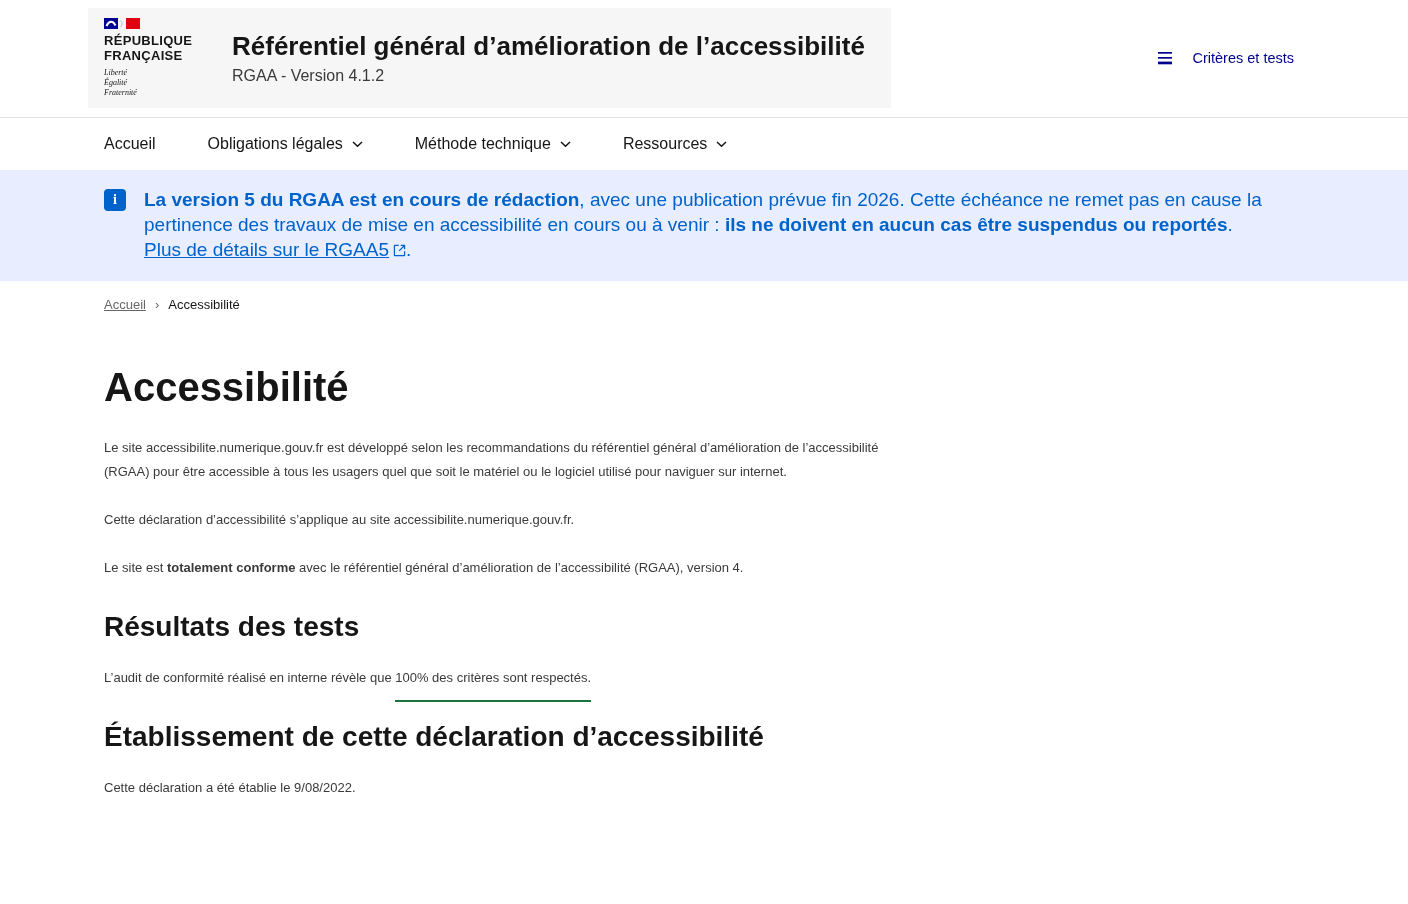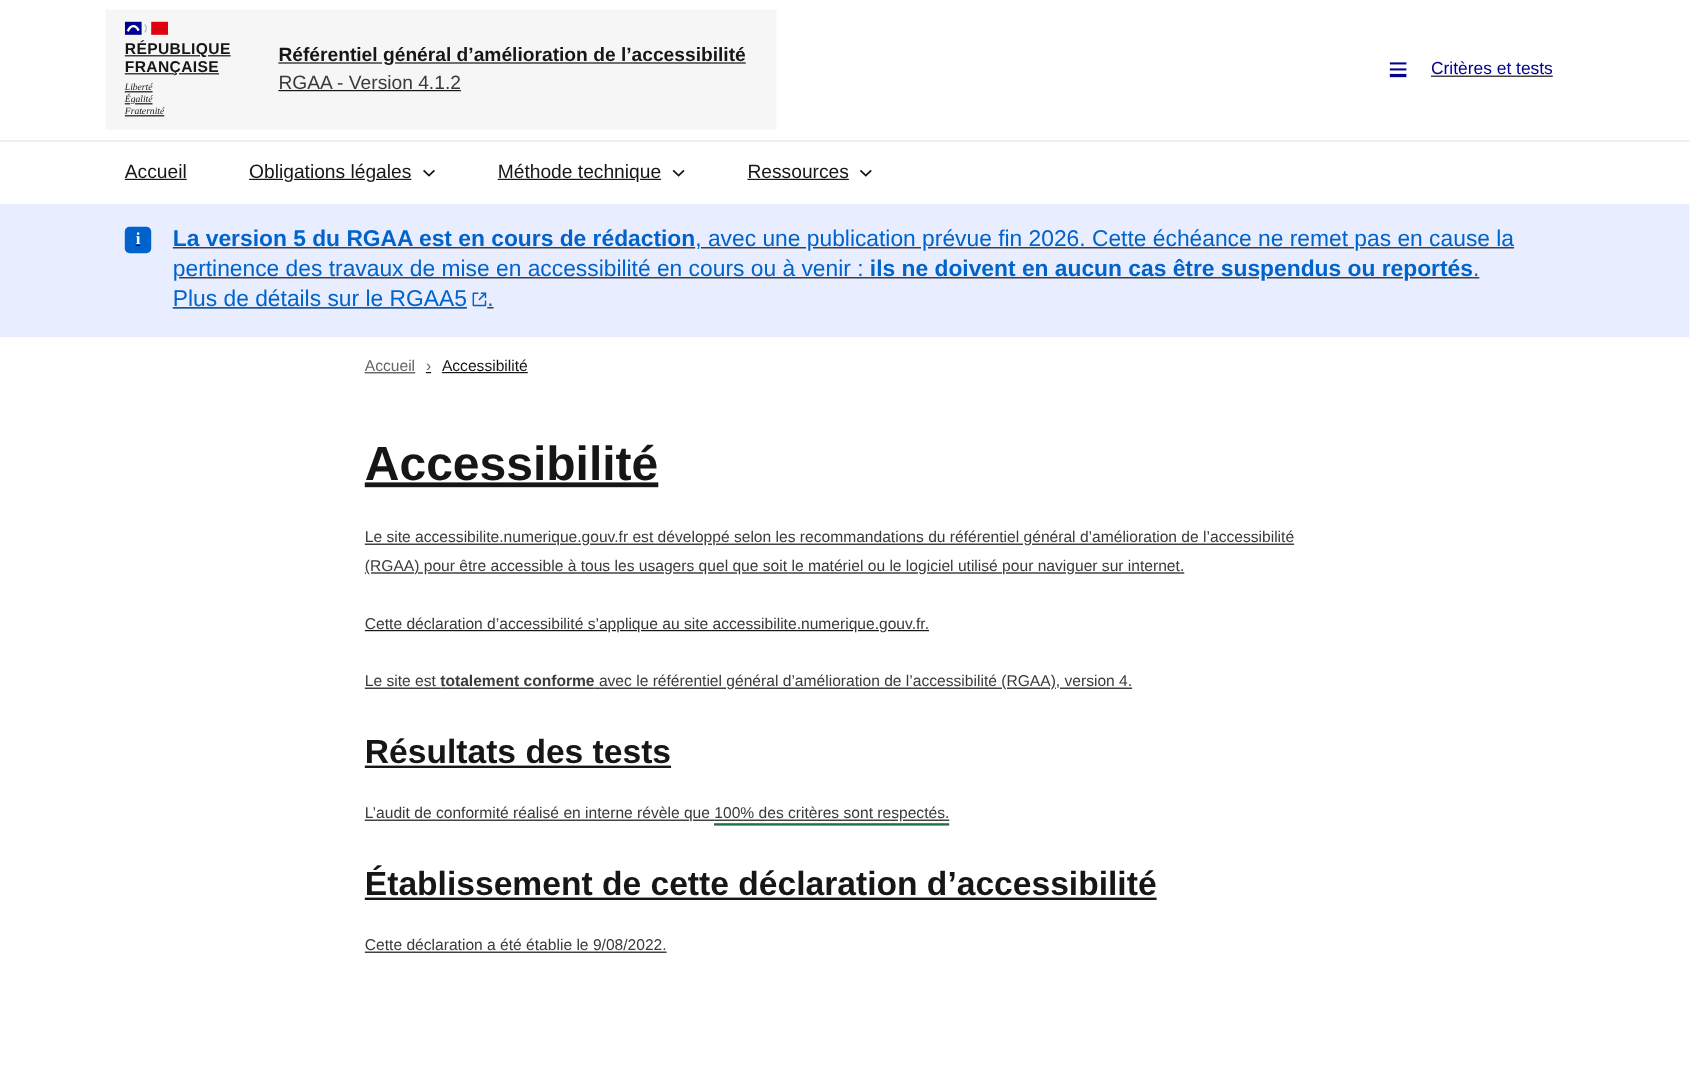--- a/index.html
+++ b/index.html
@@ -3,35 +3,35 @@
 <meta charset="utf-8">
 <style>
   * { box-sizing: border-box; }
   html,body { margin:0; padding:0; }
   body {
     width:1408px; height:904px; overflow:hidden;
     background:#ffffff;
     font-family:"Liberation Sans", sans-serif;
     color:#161616;
   }
-  .container { width:1200px; margin:0 auto;text-decoration:underline; }
+  .container { width:1200px; margin:0 auto; }
 
   
   .site-header { border-bottom:1px solid #e3e3e3; }
   .header-row { display:flex; align-items:center; justify-content:space-between; padding:8px 0 9px; }
   .brand-box {
     display:flex; align-items:center; gap:28px;
     background:#f6f6f6; padding:13px 26px 13px 16px; margin-left:-16px;
     height:100px; cursor:pointer;
   }
   .logo-block { width:100px; }
   .logo-flag { display:block; margin-bottom:3px; }
   .logo-name { font-size:13px; line-height:15px; font-weight:bold; letter-spacing:0.3px; color:#161616; }
   .logo-motto { margin-top:5px; font-family:"Liberation Serif", serif; font-style:italic; font-size:8px; line-height:10px; color:#161616; }
-  .service-title { margin:0 0 5px; font-size:16px; font-weight:bold; color:#161616; }
+  .service-title { margin:0 0 5px; font-size:26px; font-weight:bold; color:#161616; }
   .service-tagline { margin:0; font-size:16px; font-weight:normal; color:#3a3a3a; }
   .tool-link {
     display:inline-flex; align-items:center; gap:18px;
     color:#000091; font-size:14.5px; text-decoration:none; cursor:pointer;
     margin-right:10px;
   }
 
   
   .nav-row { display:flex; align-items:stretch; height:52px; }
   .nav-item {
@@ -48,33 +48,33 @@
     border-radius:4px; background:#0063cb; color:#ffffff;
     font-family:"Liberation Serif", serif; font-weight:bold; font-size:14px;
     display:flex; align-items:center; justify-content:center;
   }
   .notice-text { margin:0; max-width:1122px; font-size:19px; line-height:25px; color:#0063cb; }
   .notice-text .nb { font-weight:bold; }
   .notice-link { color:inherit; text-decoration:underline; cursor:pointer; }
   .ext-icon { margin-left:4px; vertical-align:-1px; }
 
   
-  .content-col { margin-left:200px; width:800px; }
+  .content-col { width:800px; }
   .breadcrumb { padding-top:16px; font-size:13px; color:#666666; }
   .breadcrumb a { color:#666666; text-decoration:underline; cursor:pointer; }
   .breadcrumb .sep { margin:0 9px; color:#666666; }
   .breadcrumb .current { color:#161616; }
 
   h1.page-title { margin:52px 0 26px; font-size:40px; line-height:46px; font-weight:bold; color:#161616; }
   h2.section-heading { margin:30px 0 22px; font-size:28px; line-height:34px; font-weight:bold; color:#161616; }
   p.body-text { margin:0 0 24px; font-size:13px; line-height:24px; color:#3a3a3a; }
   p.body-text .bd { font-weight:bold; }
   .highlight-link {
     color:#3a3a3a; text-decoration:none; cursor:pointer;
-    border-bottom:2px solid #18753c; padding-bottom:1px;
+    border-bottom:2px solid #18753c; padding-bottom:15px;
   }
 </style>
 </head>
 <body>
 
 <header class="site-header">
   <div class="container header-row">
     <div class="brand-box">
       <div class="logo-block">
         <svg class="logo-flag" width="36" height="12" viewBox="0 0 36 12" aria-hidden="true">

